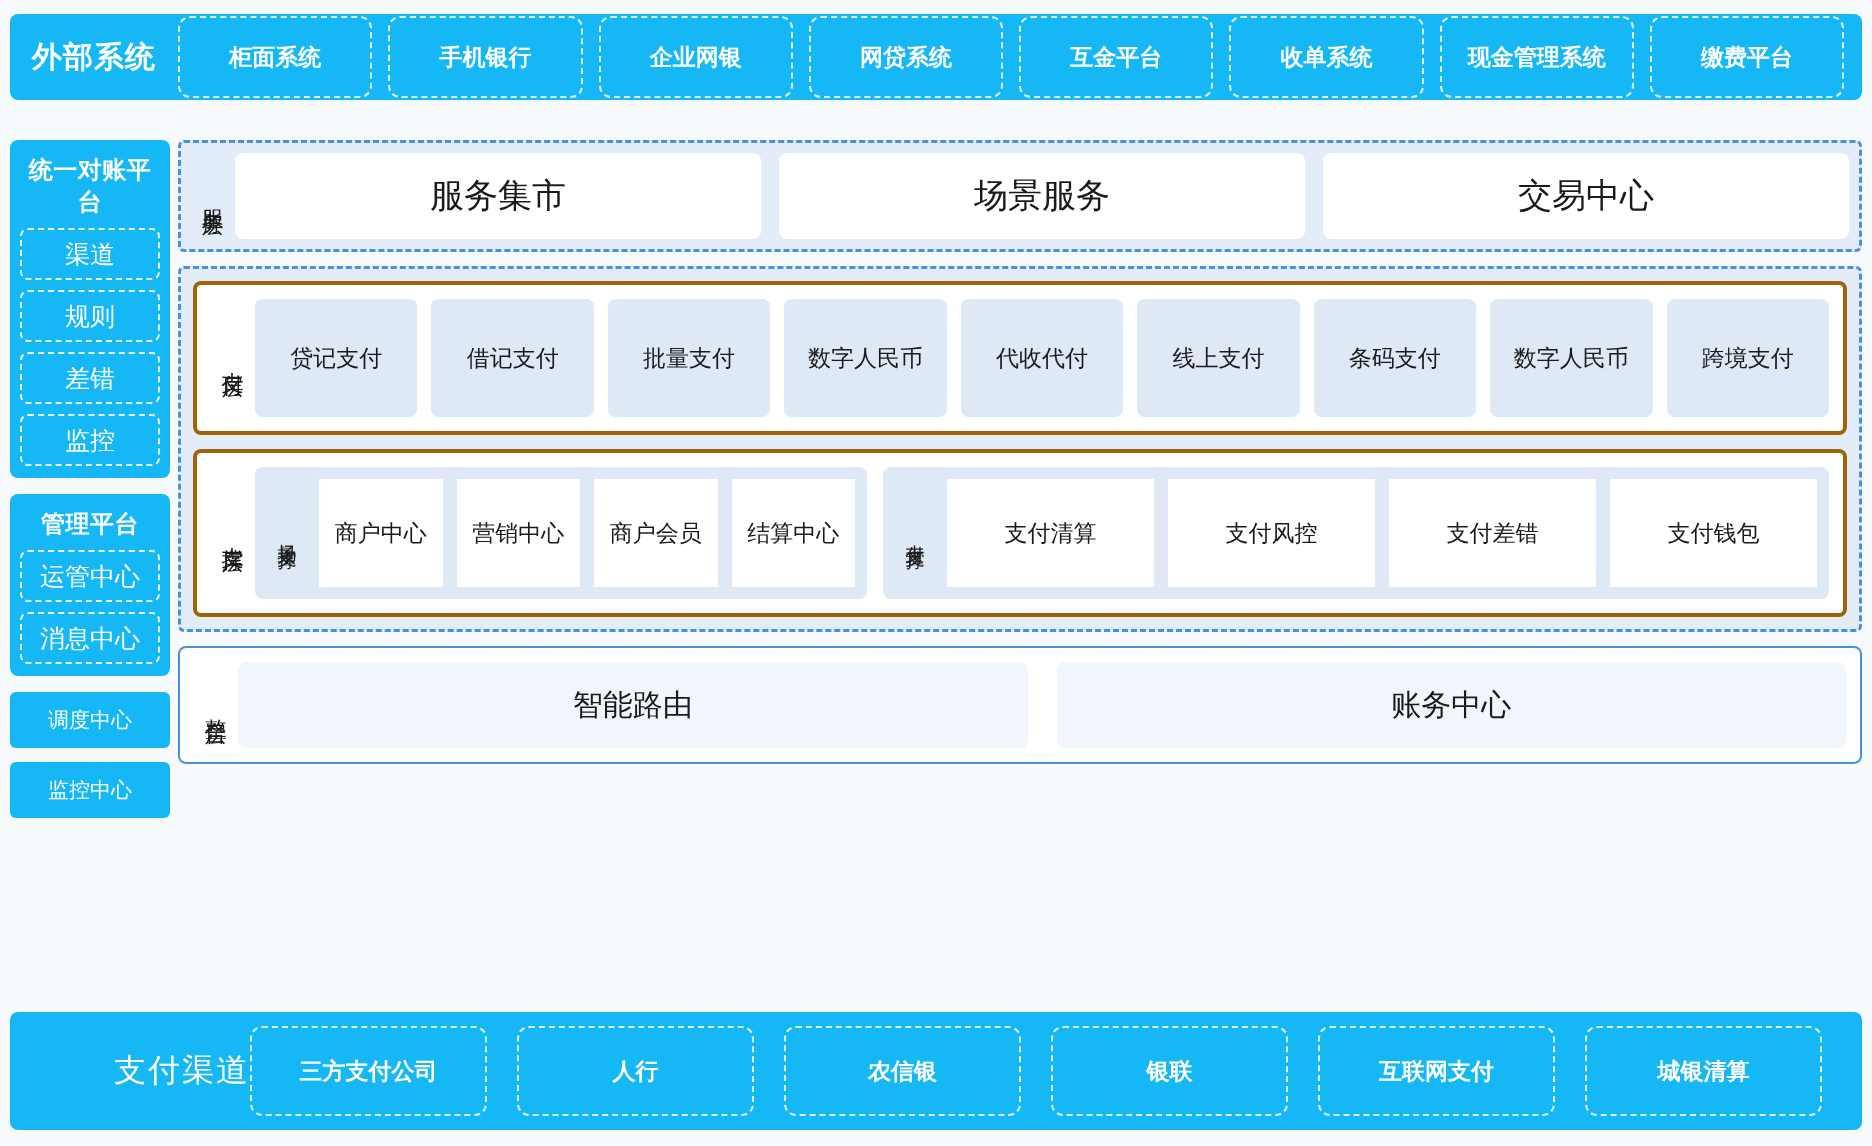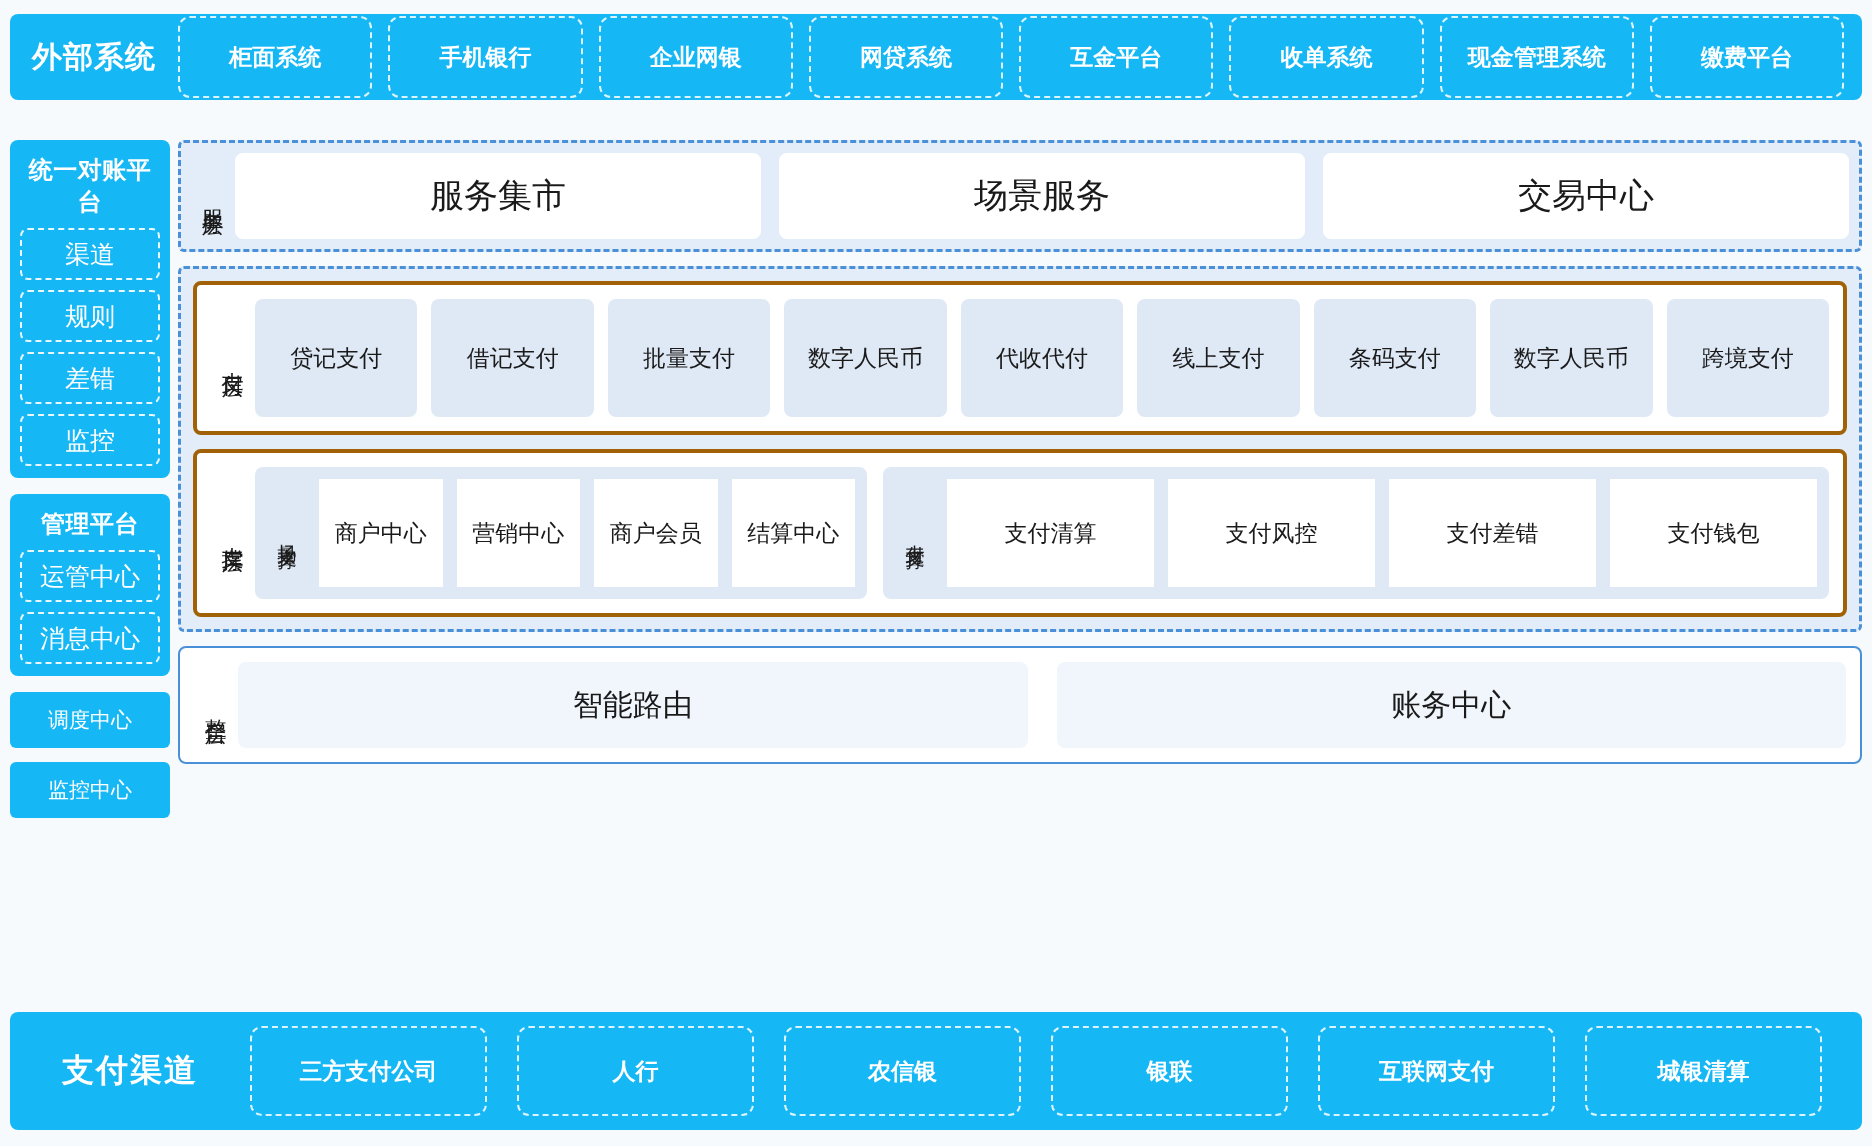--- a/index.html
+++ b/index.html
@@ -249,24 +249,24 @@
     width: 1852px; height: 118px;
     background: #15b7f5;
     border-radius: 8px;
     display: flex;
     align-items: center;
     padding-right: 40px;
   }
   .bottom-title {
     width: 240px;
     flex: none;
-    text-align: center;
+    text-align: right;
     color: #ffffff;
     font-size: 32px;
-    font-weight: bold;
+    font-weight: normal;
     letter-spacing: 2px;
   }
   .bottom-chips {
     flex: 1;
     display: flex;
     gap: 30px;
     height: 90px;
   }
   .bottom-chip {
     flex: 1;

